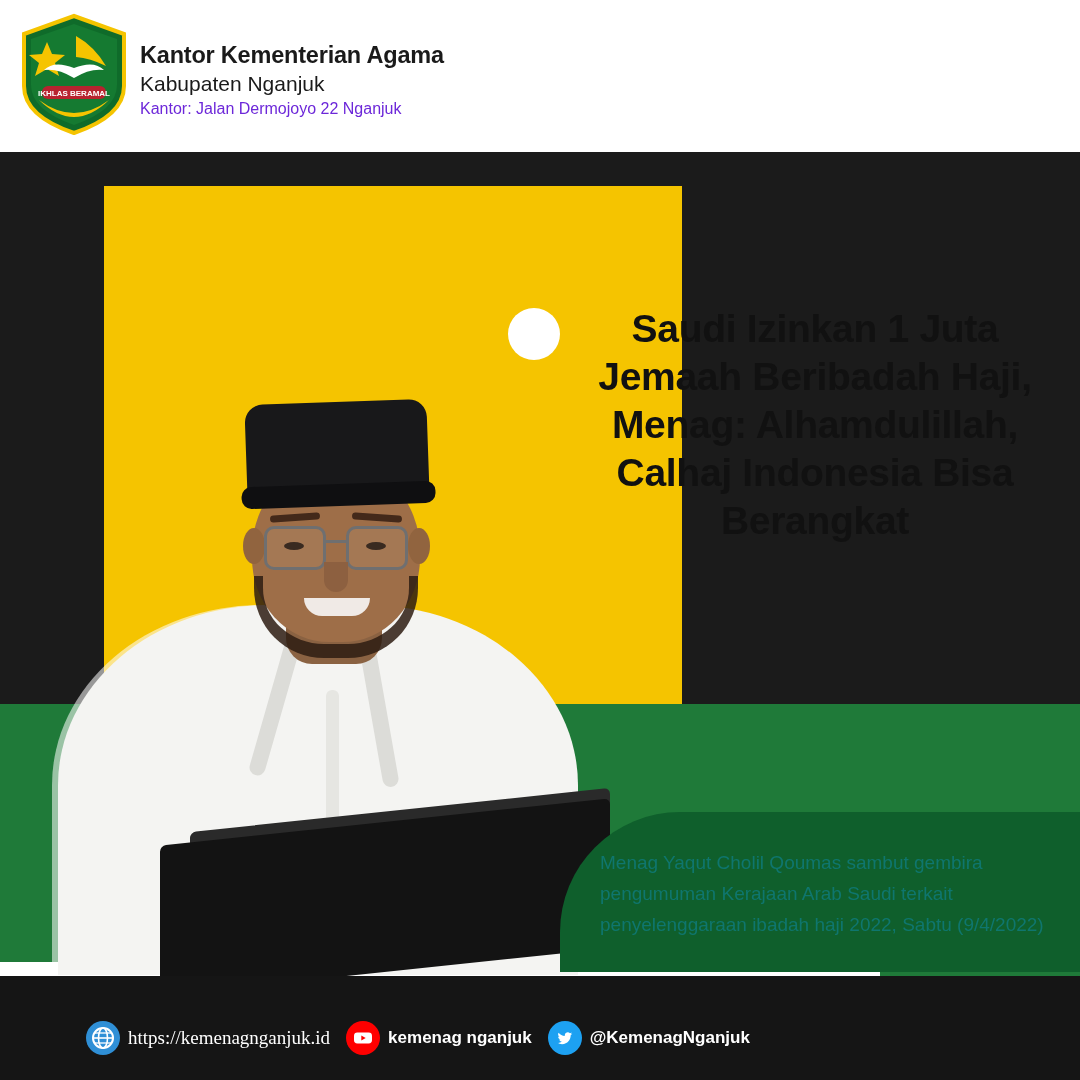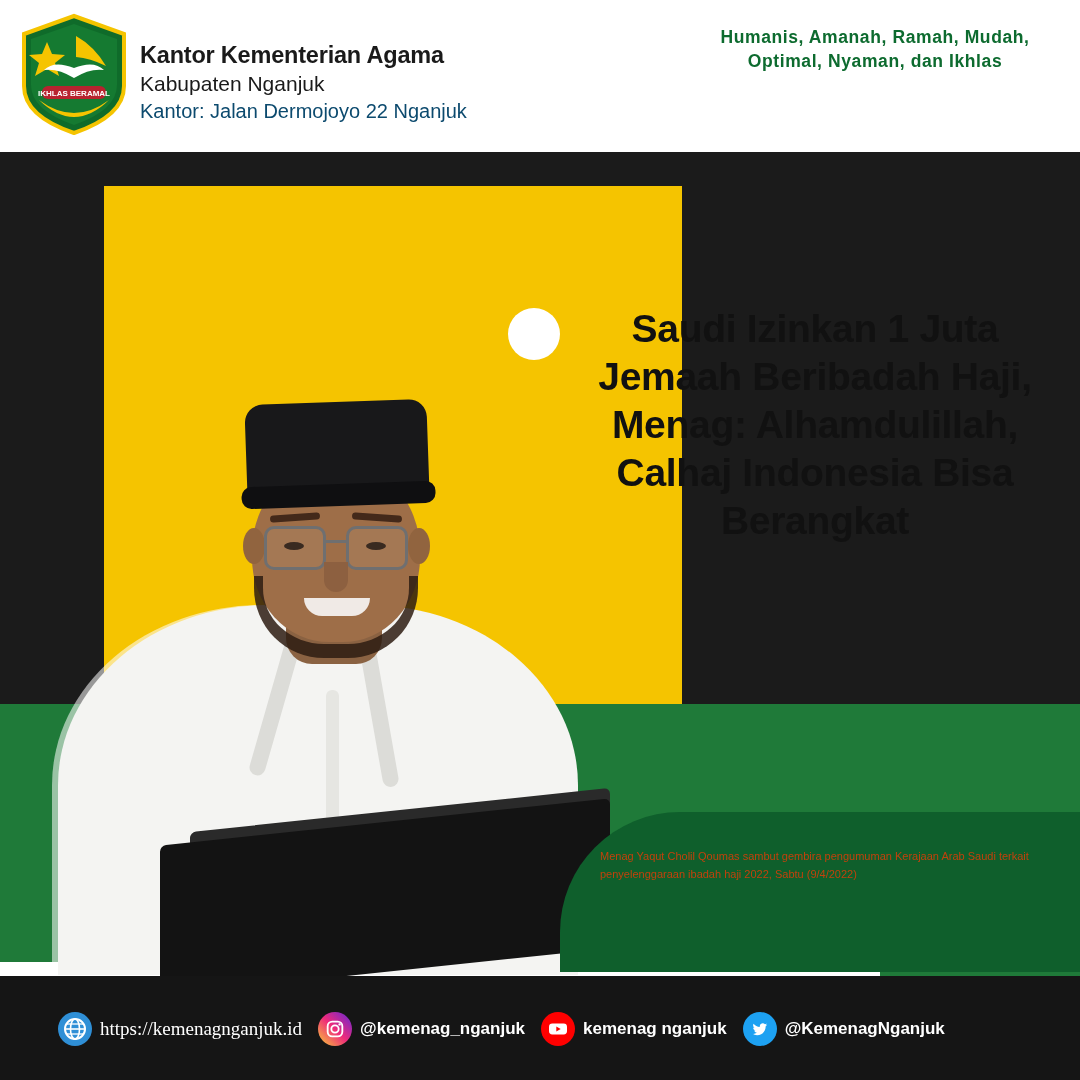--- a/index.html
+++ b/index.html
@@ -41,23 +41,23 @@
     letter-spacing: -0.2px;
     line-height: 1.18;
   }
   .org-line2 {
     font-size: 21px;
     font-weight: normal;
     color: #1a1a1a;
     line-height: 1.3;
   }
   .org-line3 {
-    font-size: 20px;
+    font-size: 16px;
     font-weight: normal;
-    color: #0c4a6e;
+    color: #6d28d9;
     margin-top: 3px;
   }
   .harmoni-wrap {
     position: absolute;
     right: 30px; top: 20px;
     width: 350px;
     text-align: center;
   }
   .harmoni-title {
     font-size: 43px;
@@ -141,22 +141,22 @@
     position: absolute;
     left: 560px; top: 812px;
     width: 520px; height: 160px;
     background: #0f5f2c;
     border-top-left-radius: 120px;
   }
   .caption-text {
     position: absolute;
     left: 600px; top: 848px;
     width: 450px;
-    font-size: 11px;
-    color: #c2410c;
+    font-size: 19px;
+    color: #0f766e;
     line-height: 1.62;
   }
 
   
   .person {
     position: absolute;
     left: 40px; top: 390px;
     width: 560px; height: 585px;
   }
   .p-body {
@@ -327,22 +327,22 @@
     transform: skewY(-6deg);
     border-radius: 6px;
   }
 
   
   .social-row {
     position: absolute;
     left: 0; top: 1012px;
     width: 1080px; height: 52px;
     display: flex;
-    align-items: flex-start;
-    padding-left: 58px;
+    align-items: center;
+    padding-left: 86px;
     gap: 0px;
   }
   .social-item {
     display: flex;
     align-items: center;
     gap: 8px;
     margin-right: 16px;
   }
   .social-item .label {
     color: #ffffff;
@@ -396,24 +396,20 @@
       </svg>
     </div>
 
     <div class="header-texts">
       <div class="org-line1">Kantor Kementerian Agama</div>
       <div class="org-line2">Kabupaten Nganjuk</div>
       <div class="org-line3">Kantor: Jalan Dermojoyo 22 Nganjuk</div>
     </div>
 
     <div class="harmoni-wrap">
-      <div class="harmoni-sub">
-        <div>Humanis, Amanah, Ramah, Mudah,</div>
-        <div>Optimal, Nyaman, dan Ikhlas</div>
-      </div>
     </div>
   </div>
 
   <div class="black-band"></div>
   <div class="green-band"></div>
   <div class="white-strip"></div>
 
   <div class="yellow-panel"></div>
 
   <div class="person">
@@ -456,30 +452,20 @@
           <ellipse cx="12" cy="12" rx="4.5" ry="10" fill="none" stroke="#ffffff" stroke-width="1.6"></ellipse>
           <line x1="2" y1="12" x2="22" y2="12" stroke="#ffffff" stroke-width="1.6"></line>
           <line x1="3.6" y1="7" x2="20.4" y2="7" stroke="#ffffff" stroke-width="1.3"></line>
           <line x1="3.6" y1="17" x2="20.4" y2="17" stroke="#ffffff" stroke-width="1.3"></line>
         </svg>
       </span>
       <span class="label serif">https://kemenagnganjuk.id</span>
     </div>
 
 
-    <div class="social-item">
-      <span class="ic ic-ig">
-        <svg width="22" height="22" viewBox="0 0 24 24">
-          <rect x="4" y="4" width="16" height="16" rx="5" fill="none" stroke="#ffffff" stroke-width="2"></rect>
-          <circle cx="12" cy="12" r="4" fill="none" stroke="#ffffff" stroke-width="2"></circle>
-          <circle cx="17" cy="7" r="1.3" fill="#ffffff"></circle>
-        </svg>
-      </span>
-      <span class="label">@kemenag_nganjuk</span>
-    </div>
 
     <div class="social-item">
       <span class="ic ic-yt">
         <svg width="24" height="24" viewBox="0 0 24 24">
           <rect x="3" y="6.5" width="18" height="11" rx="3.4" fill="#ffffff"></rect>
           <path d="M10.3 9.6v4.8l4.4-2.4z" fill="#ff0000"></path>
         </svg>
       </span>
       <span class="label">kemenag nganjuk</span>
     </div>

